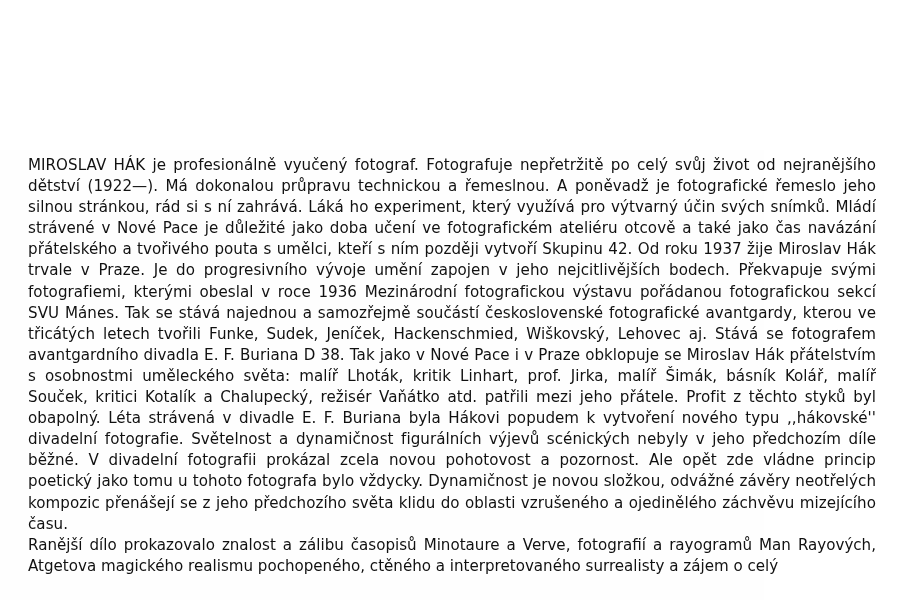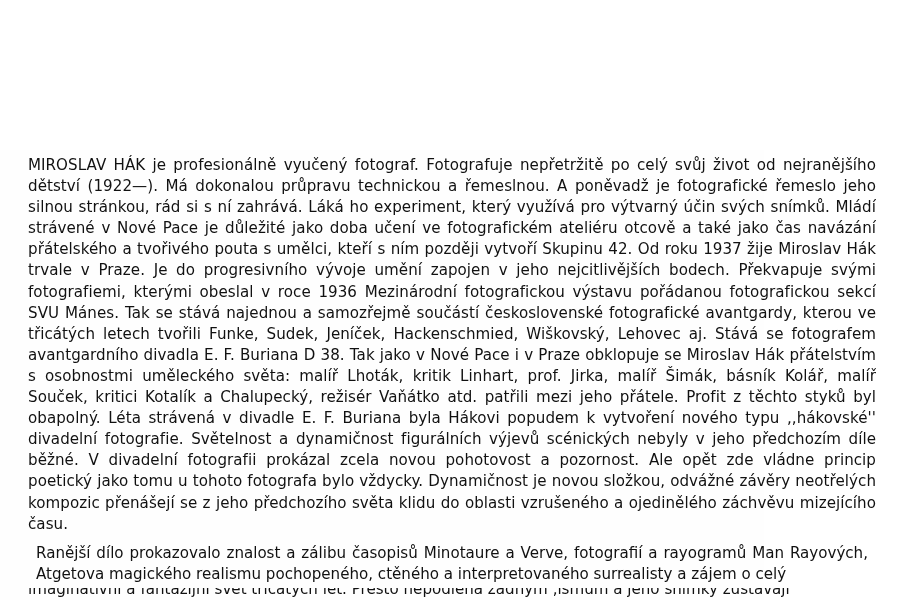--- a/index.html
+++ b/index.html
@@ -66,20 +66,17 @@
 </style>
 </head>
 <body>
 
 <div id="page">
 
   <div class="paper-edge-top"></div>
 
   <div id="text-column">
     <p id="body-text">MIROSLAV HÁK je profesionálně vyučený fotograf. Fotografuje nepřetržitě po celý svůj život od nejranějšího dětství (1922—). Má dokonalou průpravu technickou a řemeslnou. A poněvadž je fotografické řemeslo jeho silnou stránkou, rád si s ní zahrává. Láká ho experiment, který využívá pro výtvarný účin svých snímků. Mládí strávené v Nové Pace je důležité jako doba učení ve fotografickém ateliéru otcově a také jako čas navázání přátelského a tvořivého pouta s umělci, kteří s ním později vytvoří Skupinu 42. Od roku 1937 žije Miroslav Hák trvale v Praze. Je do progresivního vývoje umění zapojen v jeho nejcitlivějších bodech. Překvapuje svými fotografiemi, kterými obeslal v roce 1936 Mezinárodní fotografickou výstavu pořádanou fotografickou sekcí SVU Mánes. Tak se stává najednou a samozřejmě součástí československé fotografické avantgardy, kterou ve třicátých letech tvořili Funke, Sudek, Jeníček, Hackenschmied, Wiškovský, Lehovec aj. Stává se fotografem avantgardního divadla E. F. Buriana D 38. Tak jako v Nové Pace i v Praze obklopuje se Miroslav Hák přátelstvím s osobnostmi uměleckého světa: malíř Lhoták, kritik Linhart, prof. Jirka, malíř Šimák, básník Kolář, malíř Souček, kritici Kotalík a Chalupecký, režisér Vaňátko atd. patřili mezi jeho přátele. Profit z těchto styků byl obapolný. Léta strávená v divadle E. F. Buriana byla Hákovi popudem k vytvoření nového typu ,,hákovské'' divadelní fotografie. Světelnost a dynamičnost figurálních výjevů scénických nebyly v jeho předchozím díle běžné. V divadelní fotografii prokázal zcela novou pohotovost a pozornost. Ale opět zde vládne princip poetický jako tomu u tohoto fotografa bylo vždycky. Dynamičnost je novou složkou, odvážné závěry neotřelých kompozic přenášejí se z jeho předchozího světa klidu do oblasti vzrušeného a ojedinělého záchvěvu mizejícího času.</p>
-    <p id="body-text-2" style="font-family:'DejaVu Sans','Liberation Sans',sans-serif;font-size:15.1px;line-height:21.1px;text-align:justify;margin:8px;color:#111111;">Ranější dílo prokazovalo znalost a zálibu časopisů Minotaure a Verve, fotografií a rayogramů Man Rayových, Atgetova magického realismu pochopeného, ctěného a interpretovaného surrealisty a zájem o celý</p>
+    <p id="body-text-2" style="font-family:'DejaVu Sans','Liberation Sans',sans-serif;font-size:15.1px;line-height:21.1px;text-align:justify;margin:0;color:#111111;">Ranější dílo prokazovalo znalost a zálibu časopisů Minotaure a Verve, fotografií a rayogramů Man Rayových, Atgetova magického realismu pochopeného, ctěného a interpretovaného surrealisty a zájem o celý</p>
   </div>
 
-  <div class="clipped-last">
-    <p>imaginativní a fantazijní svět třicátých let. Přesto nepodléhá žádným ,ismům a jeho snímky zůstávají</p>
-  </div>
 
 </div>
 
 </body></html>

